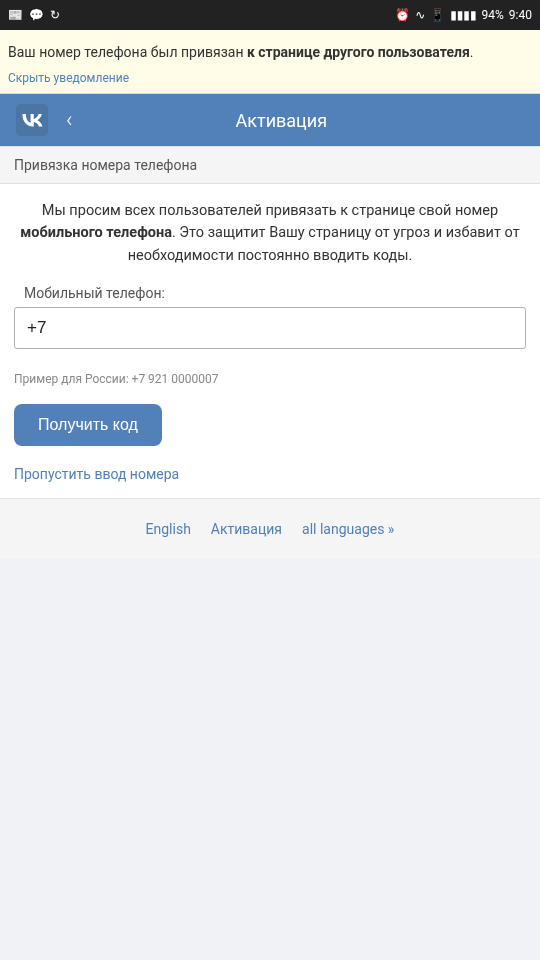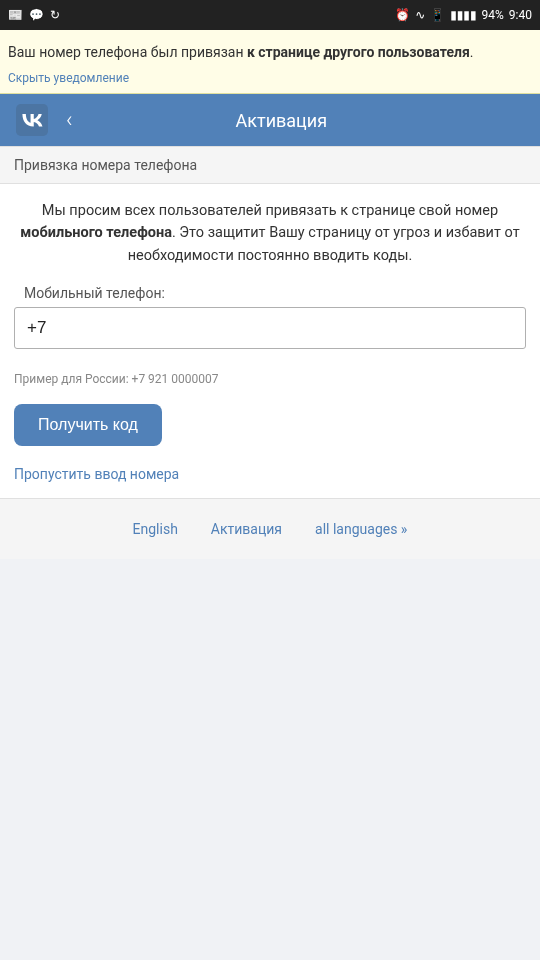--- a/index.html
+++ b/index.html
@@ -190,21 +190,21 @@
       background: #e0e0e0;
       margin: 0;
     }
 
     
     .language-footer {
       background: #f5f5f5;
       padding: 22px 14px;
       display: flex;
       justify-content: center;
-      gap: 33px;
+      gap: 20px;
       flex-wrap: wrap;
     }
     .lang-link {
       color: #5181b8;
       font-size: 14px;
       text-decoration: none;
     }
   </style>
 </head>
 <body>

